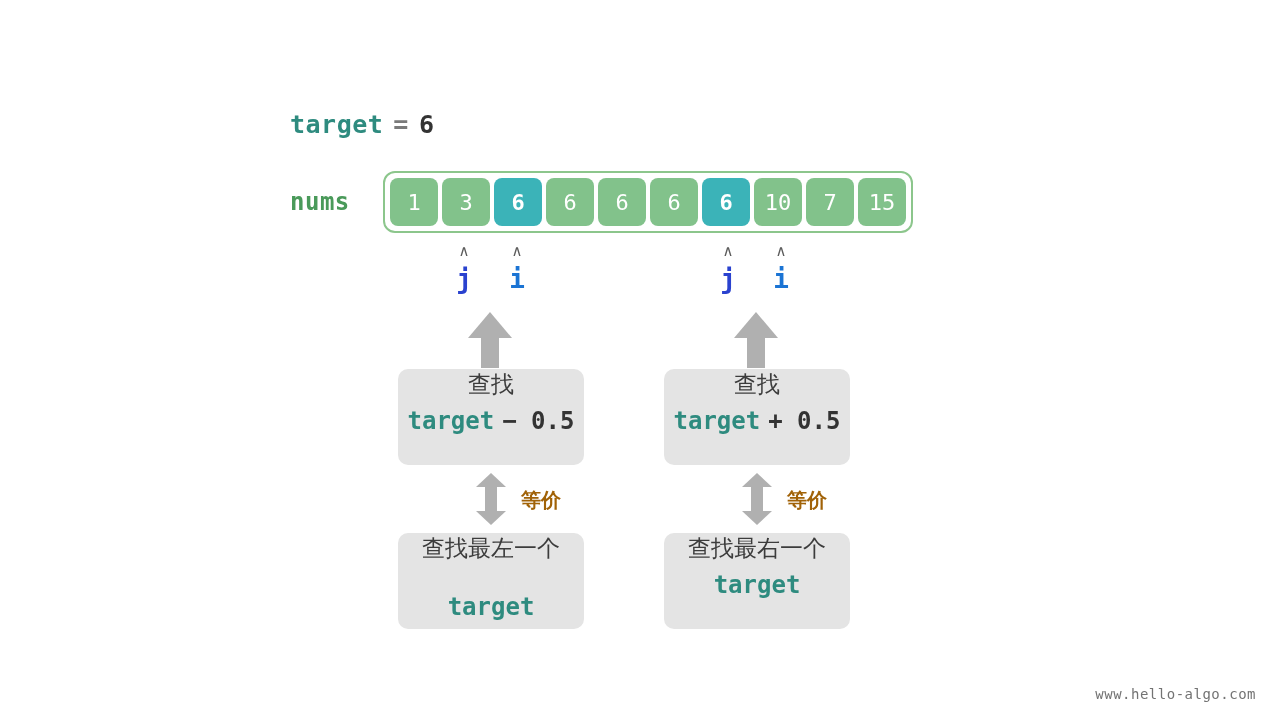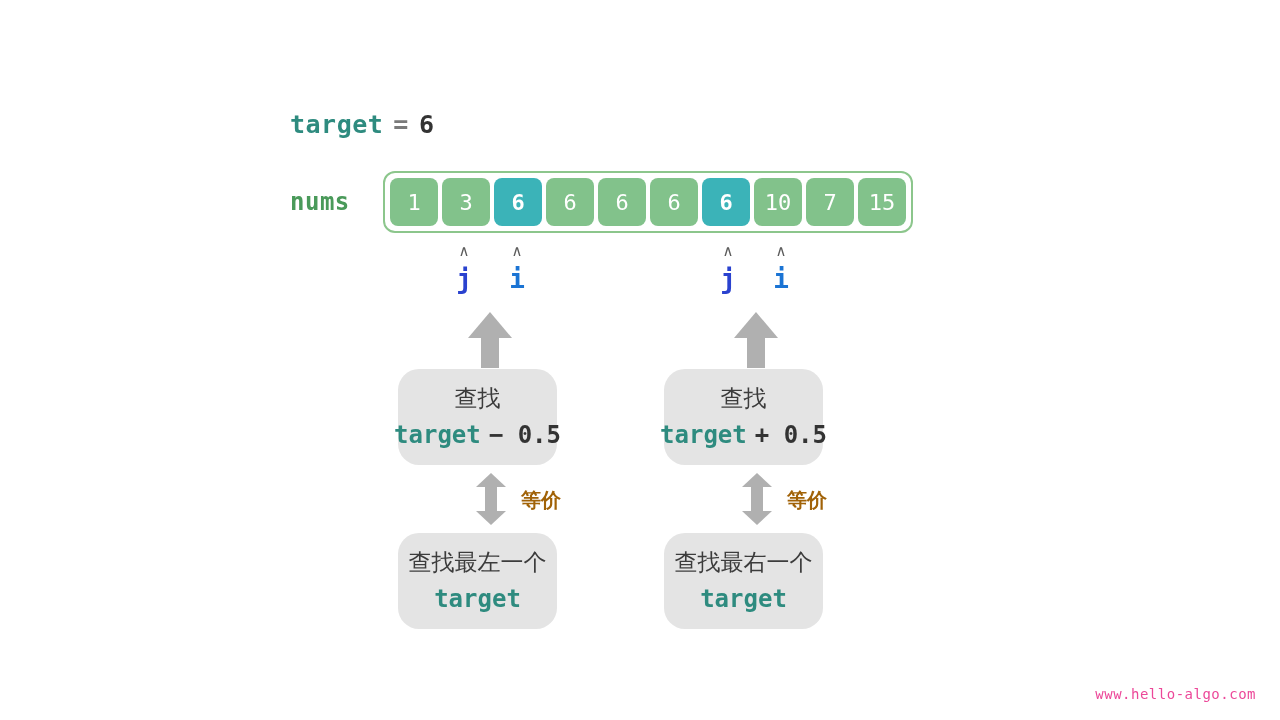--- a/index.html
+++ b/index.html
@@ -122,28 +122,27 @@
     width: 0;
     height: 0;
     border-left: 22px solid transparent;
     border-right: 22px solid transparent;
     border-bottom: 26px solid #b0b0b0;
   }
 
   
   .tbox {
     position: absolute;
-    width: 159px;
+    width: 186px;
     background: #e4e4e4;
-    border-radius: 21px;
+    border-radius: 10px;
     box-sizing: border-box;
     display: flex;
     flex-direction: column;
     align-items: center;
-    justify-content: center;
   }
   .tbox .line1 {
     font-family: "DejaVu Sans", "Liberation Sans", sans-serif;
     font-size: 23px;
     color: #3c3c3c;
     line-height: 30px;
   }
   .tbox .line2 {
     font-family: "DejaVu Sans Mono", "Liberation Mono", monospace;
     font-size: 24px;
@@ -196,21 +195,21 @@
     white-space: nowrap;
   }
 
   
   .watermark {
     position: absolute;
     right: 24px;
     bottom: 18px;
     font-family: "DejaVu Sans Mono", "Liberation Mono", monospace;
     font-size: 14px;
-    color: #ec4899;
+    color: #737373;
     letter-spacing: 0.5px;
   }
 </style>
 </head>
 <body>
 
 <div class="target-line">
   <span class="tl-var">target</span><span class="tl-eq">=</span><span class="tl-val">6</span>
 </div>
 
@@ -276,21 +275,21 @@
 </div>
 <div class="eqlabel" style="left:521px; top:487px;">等价</div>
 
 <div class="dbl" style="left:742px; top:473px;">
   <div class="dup"></div>
   <div class="dshaft"></div>
   <div class="ddown"></div>
 </div>
 <div class="eqlabel" style="left:787px; top:487px;">等价</div>
 
-<div class="tbox" style="left:398px; top:533px; height:96px;">
+<div class="tbox" style="left:398px; top:533px; height:96px;gap:22px;">
   <div class="line1">查找最左一个</div>
   <div class="line2">
     <span class="m-var">target</span>
   </div>
 </div>
 
 <div class="tbox" style="left:664px; top:533px; height:96px;">
   <div class="line1">查找最右一个</div>
   <div class="line2">
     <span class="m-var">target</span>

